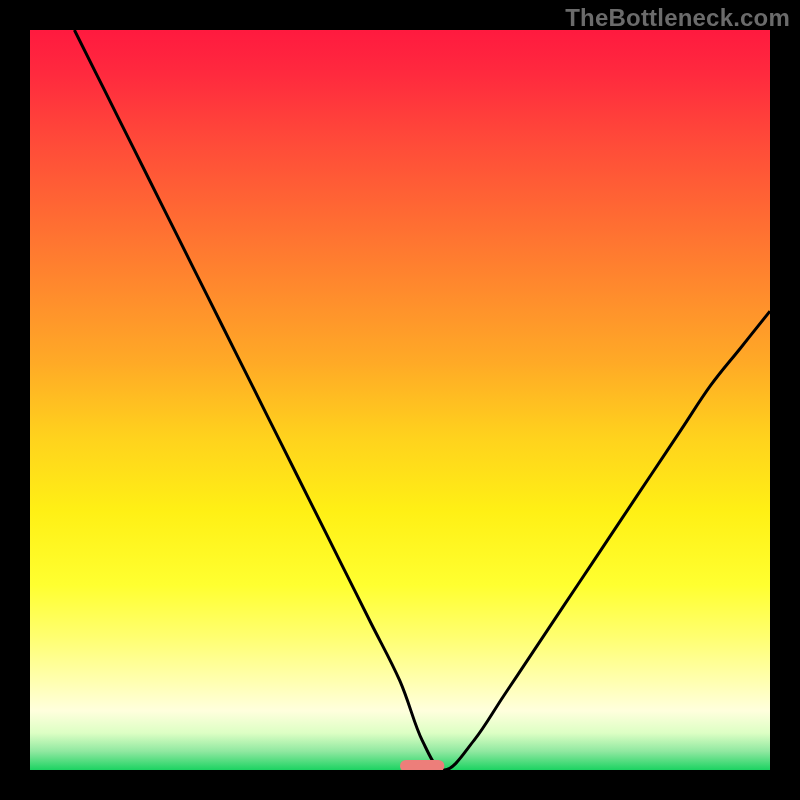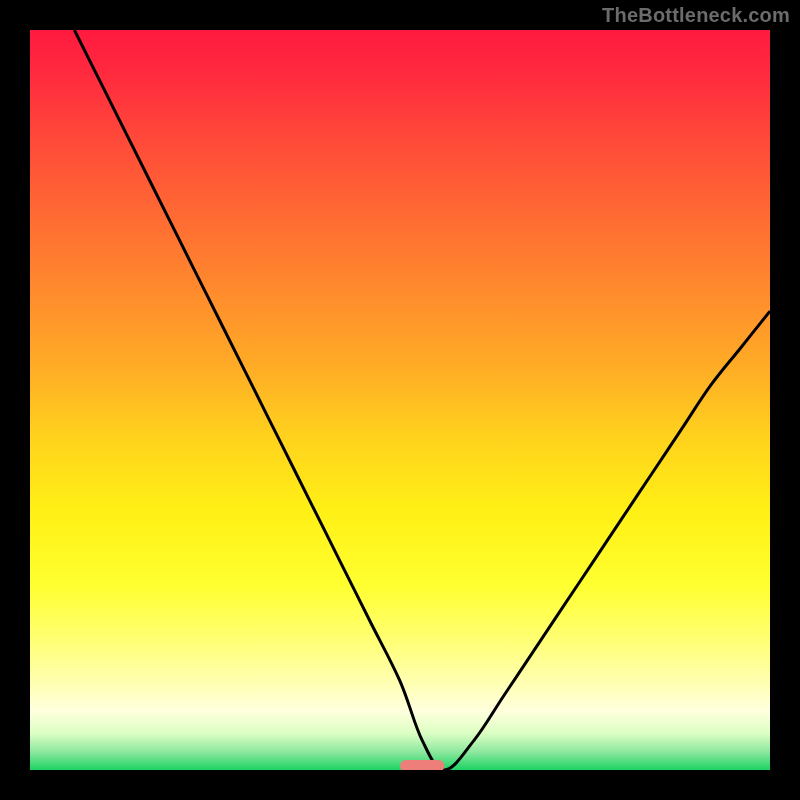--- a/index.html
+++ b/index.html
@@ -15,21 +15,21 @@
     position: relative;
     width: 800px;
     height: 800px;
     background: #000;
   }
   .attribution {
     position: absolute;
     top: 4px;
     right: 10px;
     color: #6b6b6b;
-    font-size: 20px;
+    font-size: 24px;
     font-weight: bold;
     letter-spacing: 0.2px;
   }
   .plot-wrap {
     position: absolute;
     left: 30px;
     top: 30px;
     width: 740px;
     height: 740px;
   }

